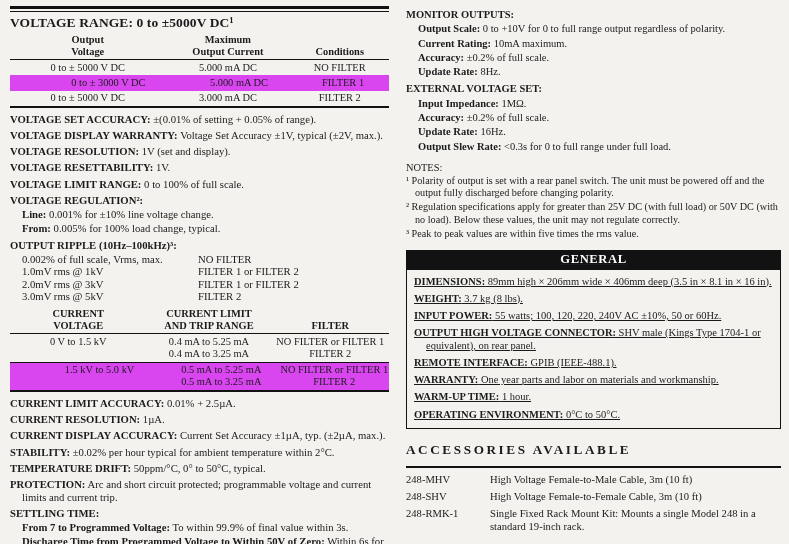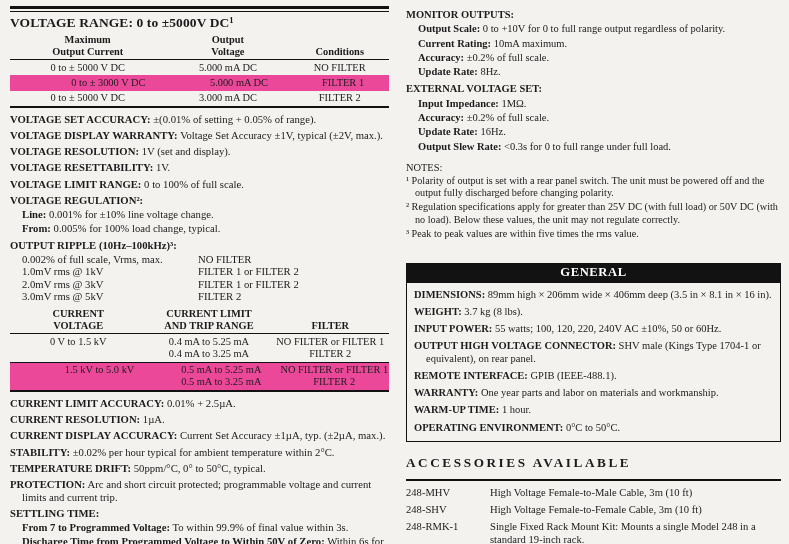--- a/index.html
+++ b/index.html
@@ -14,21 +14,21 @@
 
   
   .toprule{border-top:3.5px solid #121212;border-bottom:1.2px solid #121212;height:2px;margin-bottom:3px;}
 
   .section-title{font-size:13.5px;font-weight:bold;margin:1px 0 0 0;letter-spacing:.1px;}
 
   
   .vtable{margin:1px 0 5px 0;}
   .thead{display:grid;text-align:center;font-weight:bold;font-size:10.4px;line-height:11.6px;padding:2px 0 2px;border-bottom:1.6px solid #121212;}
   .trow{display:grid;text-align:center;font-size:10.4px;line-height:12.2px;padding:1.5px 0;}
-  .trow.shaded{background:#ec4899;padding-left:26px;}
+  .trow.shaded{background:#d946ef;padding-left:26px;}
   .t1 .thead,.t1 .trow{grid-template-columns:41% 33% 26%;}
   .t2 .thead,.t2 .trow{grid-template-columns:36% 33% 31%;}
   .t1{border-bottom:2px solid #121212;}
   .t2{border-bottom:2.5px solid #121212;margin-top:2px;}
   .t2 .trow + .trow{border-top:1px solid #121212;}
 
   
   .spec{font-size:10.7px;line-height:12.6px;margin:0 0 3.6px 0;padding-left:12px;text-indent:-12px;}
   .spec .lbl{font-weight:bold;}
   .spec.head{margin-bottom:1.5px;}
@@ -38,47 +38,47 @@
   
   .riprow{display:grid;grid-template-columns:176px 1fr;margin-left:12px;font-size:10.7px;line-height:12.6px;}
   .ripwrap{margin-bottom:3px;}
 
   
   .col-right .spec{font-size:10.5px;line-height:12.8px;}
   .notes-label{font-size:10.4px;margin:8px 0 2px 0;}
   .note{font-size:10.2px;line-height:12.2px;margin:0 0 2.5px 0;padding-left:9px;text-indent:-9px;}
   .note .sup{font-size:10.2px;}
 
-  .genbox{border:1.6px solid #121212;margin-top:22px;}
+  .genbox{border:1.6px solid #121212;margin-top:9px;text-decoration:underline;}
   .genhead{background:#121212;color:#ffffff;text-align:center;font-weight:bold;font-size:12.6px;letter-spacing:.6px;padding:1px 0 3px;}
   .genbody{padding:6px 8px 2px 7px;}
   .genbody .spec{margin-bottom:4.4px;}
 
   .acc-title{font-weight:bold;font-size:13.2px;letter-spacing:2.6px;border-bottom:2.2px solid #121212;padding-bottom:8px;margin:13px 0 6px 0;}
   .acc-item{display:grid;grid-template-columns:74px 1fr;column-gap:4px;font-size:10.6px;line-height:12.6px;margin-bottom:4.5px;gap:10px;}
 </style>
 </head>
 <body>
 
 <div class="page">
 
   <div class="col-left">
     <div class="toprule"></div>
 
     <h1 class="section-title">VOLTAGE RANGE: 0 to ±5000V DC¹</h1>
 
     <div class="vtable t1">
         <div class="thead">
           <div>
+            <div>Output</div>
+            <div>Voltage</div>
+          </div>
+          <div>
             <div>Maximum</div>
             <div>Output Current</div>
-          </div>
-          <div>
-            <div>Output</div>
-            <div>Voltage</div>
           </div>
           <div>
             <div>&nbsp;</div>
             <div>Conditions</div>
           </div>
         </div>
         <div class="trow">
           <div>
             <div>0 to ± 5000 V DC</div>
           </div>

